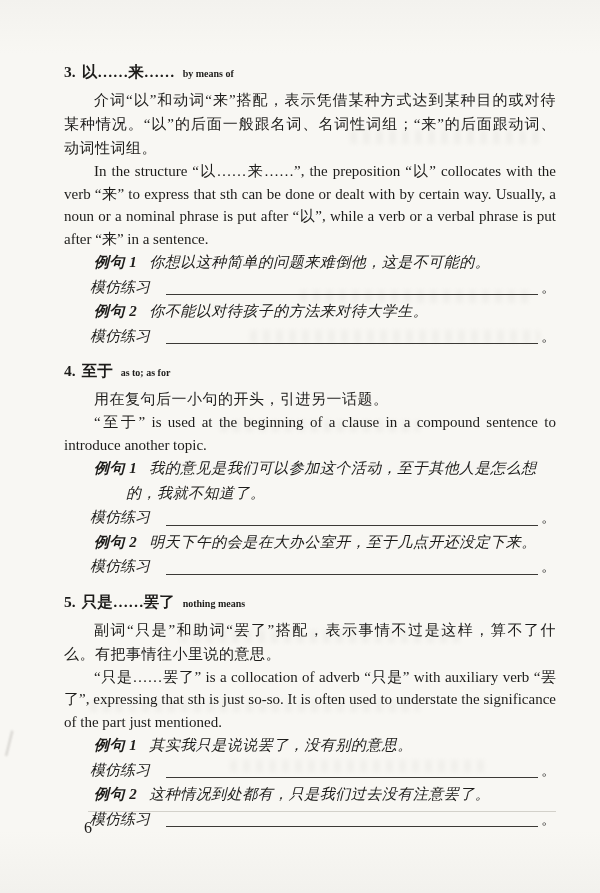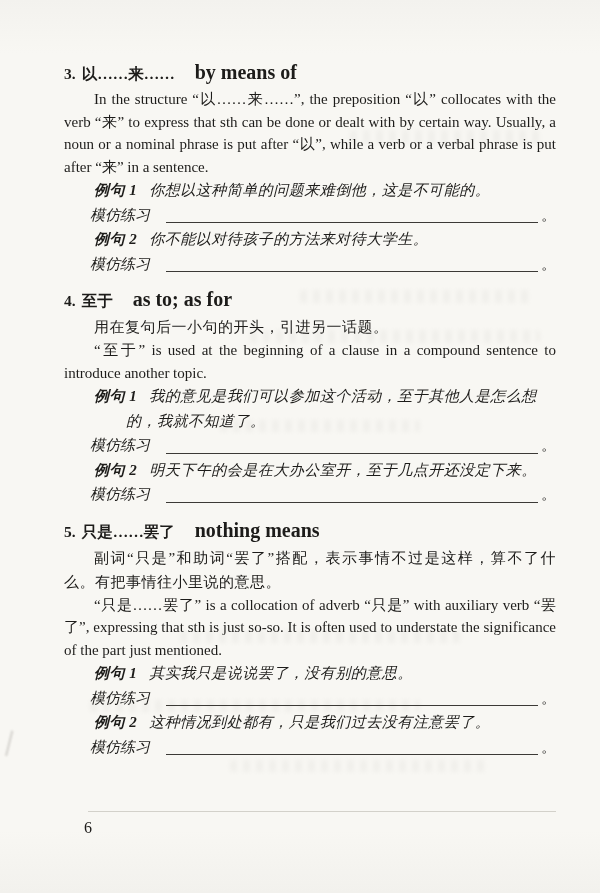--- a/index.html
+++ b/index.html
@@ -47,21 +47,21 @@
     font-size:15px;
   }
   section { margin-bottom:11px; }
   .grammar-head {
     margin:0 0 2px;
     font-size:15.5px;
     font-weight:bold;
     line-height:24px;
   }
   .grammar-head .section-number { margin-right:6px; }
-  .grammar-head .gloss { margin-left:20px; font-size:20px; }
+  .grammar-head .gloss { margin-left:8px; font-size:10px; }
   p.zh {
     margin:0;
     text-indent:2em;
     line-height:24px;
     text-align:justify;
     letter-spacing:0.5px;
   }
   p.en {
     margin:0;
     text-indent:2em;
@@ -118,20 +118,21 @@
   <div class="smudge" style="left:230px;top:760px;width:260px;height:12px;"></div>
   <div class="pencil-mark"></div>
   <div class="footer-rule"></div>
 
   <main class="content">
 
     <section>
       <h3 class="grammar-head">
         <span class="section-number">3.</span><span class="term">以……来……</span><span class="gloss">by means of</span>
       </h3>
+      <p class="zh">介词“以”和动词“来”搭配，表示凭借某种方式达到某种目的或对待某种情况。“以”的后面一般跟名词、名词性词组；“来”的后面跟动词、动词性词组。</p>
       <p class="en">In the structure “以……来……”, the preposition “以” collocates with the verb “来” to express that sth can be done or dealt with by certain way. Usually, a noun or a nominal phrase is put after “以”, while a verb or a verbal phrase is put after “来” in a sentence.</p>
       <p class="example-line"><span class="example-label">例句 1</span><span class="example-text">你想以这种简单的问题来难倒他，这是不可能的。</span></p>
       <div class="practice">
         <span class="practice-label">模仿练习</span>
         <span class="practice-blank"></span>
         <span class="end-mark">。</span>
       </div>
       <p class="example-line"><span class="example-label">例句 2</span><span class="example-text">你不能以对待孩子的方法来对待大学生。</span></p>
       <div class="practice">
         <span class="practice-label">模仿练习</span>

